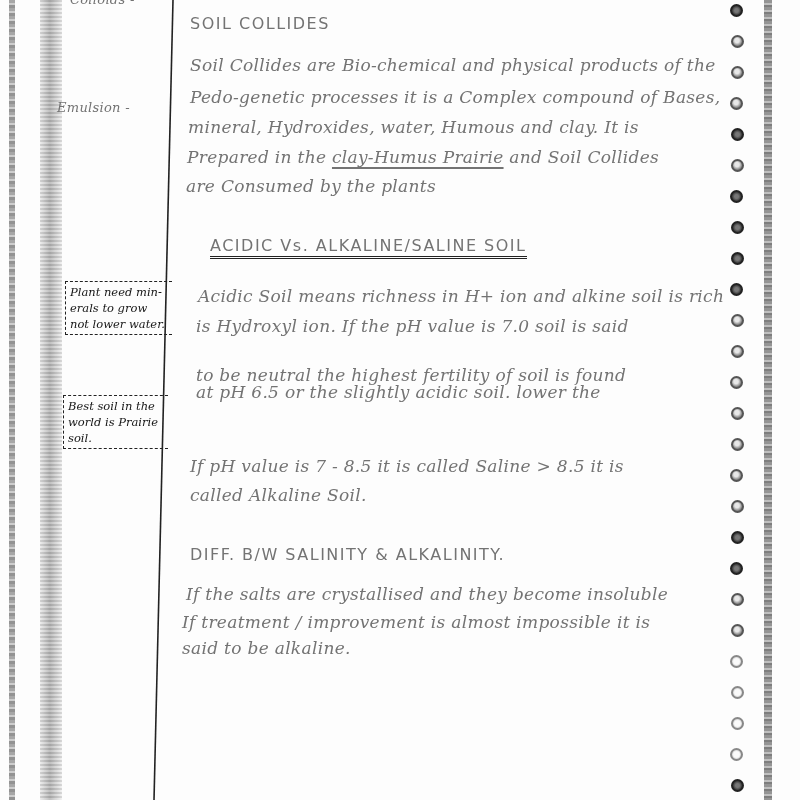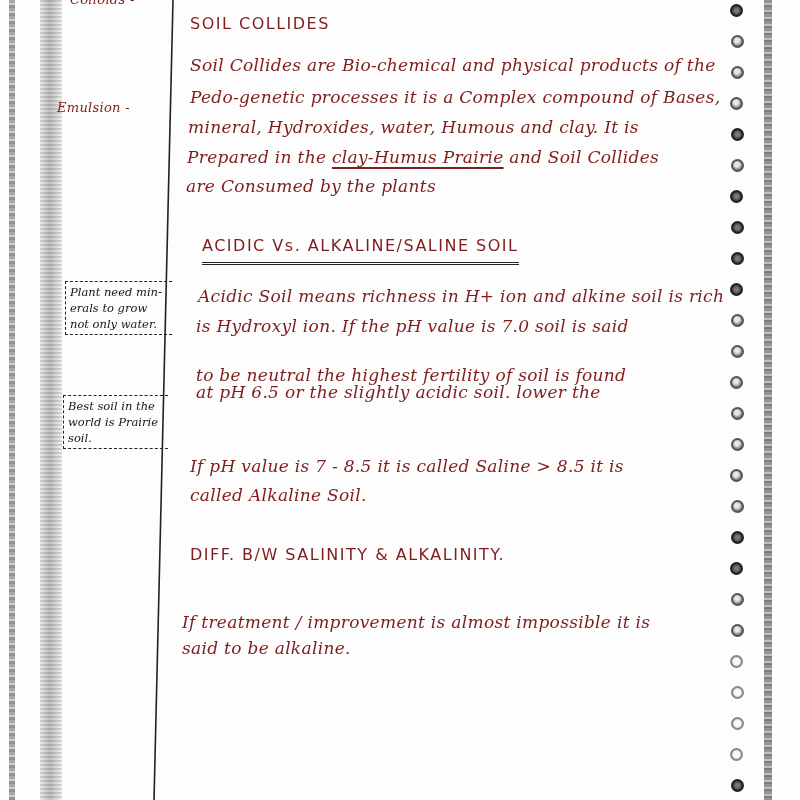--- a/index.html
+++ b/index.html
@@ -43,26 +43,26 @@
       position: absolute; left: 0; width: 13px; height: 13px; border-radius: 50%;
       border: 2px solid #555; background: radial-gradient(circle at 45% 40%, #e8e8e8 0 30%, #9a9a9a 60%, #444 100%);
       box-sizing: border-box;
     }
     .hole.dark { background: radial-gradient(circle, #777 0 30%, #333 75%); border-color: #222; }
     .hole.light { border-color: #888; background: radial-gradient(circle, #fafafa 0 45%, #bbb 90%); }
 
     
     .hw {
       position: absolute; font-family: "DejaVu Serif", serif; font-style: italic;
-      color: #7f1d1d; white-space: nowrap; letter-spacing: .3px;
+      color: #737373; white-space: nowrap; letter-spacing: .3px;
     }
     .body-line { font-size: 17px; }
     .heading { font-family: "DejaVu Sans", sans-serif; font-style: normal; letter-spacing: 1.5px; font-size: 16px; }
     .u { text-decoration: underline; text-decoration-thickness: 1.5px; text-underline-offset: 4px; }
-    .double-ul { border-bottom: 3px double #222; padding-bottom: 7px; }
+    .double-ul { border-bottom: 3px double #222; padding-bottom: 1px; margin-left: 8px; }
 
     .margin-note { font-size: 13px; }
     .note-box {
       position: absolute; border: 1.5px dashed #222; border-right: none; padding: 2px 4px;
       font-family: "DejaVu Serif", serif; font-style: italic; font-size: 11.5px; line-height: 16px; color: #151515;
     }
     .note-box span { display: block; white-space: nowrap; }
   </style>
 </head>
 <body>
@@ -105,21 +105,21 @@
       <div class="hole light" style="top: 748px; left: 0px;"></div>
       <div class="hole dark" style="top: 779px; left: 1px;"></div>
     </div>
 
   <div class="hw margin-note" style="left:70px; top:-8px;">Colloids -</div>
   <div class="hw margin-note" style="left:57px; top:100px;">Emulsion -</div>
 
   <div class="note-box" style="left:65px; top:281px; width:98px;">
     <span>Plant need min-</span>
     <span>erals to grow</span>
-    <span>not only water.</span>
+    <span>not lower water.</span>
   </div>
   <div class="note-box" style="left:63px; top:395px; width:96px;">
     <span>Best soil in the</span>
     <span>world is Prairie</span>
     <span>soil.</span>
   </div>
 
   <div class="hw heading" style="left:190px; top:14px;">SOIL COLLIDES</div>
   <div class="hw body-line" style="left:190px; top:55px;">Soil Collides are Bio-chemical and physical products of the</div>
   <div class="hw body-line" style="left:190px; top:87px;">Pedo-genetic processes it is a Complex compound of Bases,</div>
@@ -133,15 +133,16 @@
 
   <div class="hw heading double-ul" style="left:202px; top:236px;">ACIDIC Vs. ALKALINE/SALINE SOIL</div>
   <div class="hw body-line" style="left:198px; top:286px;">Acidic Soil means richness in H+ ion and alkine soil is rich</div>
   <div class="hw body-line" style="left:196px; top:316px;">is Hydroxyl ion. If the pH value is  7.0 soil is said</div>
   <div class="hw body-line" style="left:196px; top:365px;">to be neutral the highest fertility of soil is found</div>
   <div class="hw body-line" style="left:196px; top:382px;">at  pH  6.5  or the slightly acidic soil. lower the</div>
   <div class="hw body-line" style="left:190px; top:456px;">If pH value is 7 - 8.5 it is called  Saline  &gt; 8.5 it is</div>
   <div class="hw body-line" style="left:190px; top:485px;">called Alkaline Soil.</div>
 
   <div class="hw heading" style="left:190px; top:545px;">DIFF. B/W SALINITY &amp; ALKALINITY.</div>
+  <div class="hw body-line" style="left:186px; top:584px;">If the salts are crystallised and they become insoluble</div>
   <div class="hw body-line" style="left:182px; top:612px;">If treatment / improvement is almost impossible it is</div>
   <div class="hw body-line" style="left:182px; top:638px;">said to be alkaline.</div>
 </div>
 
 </body></html>

